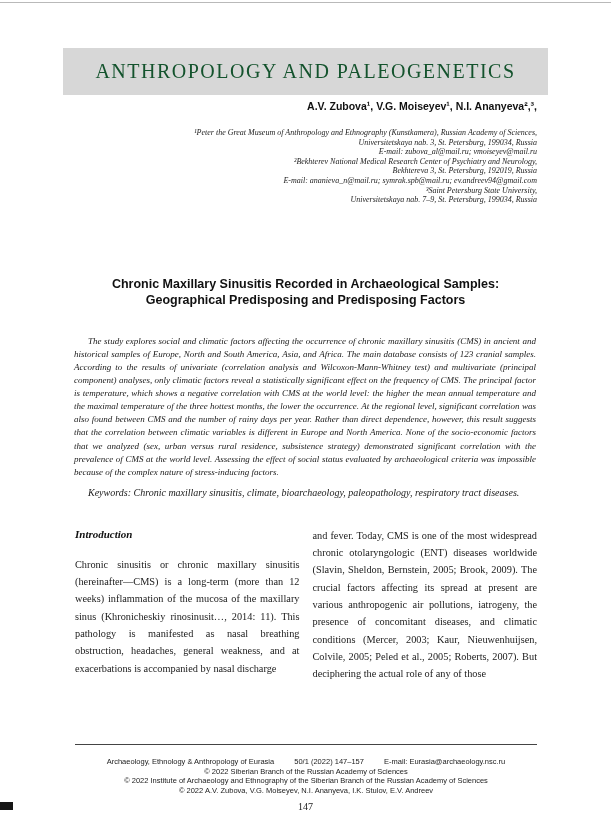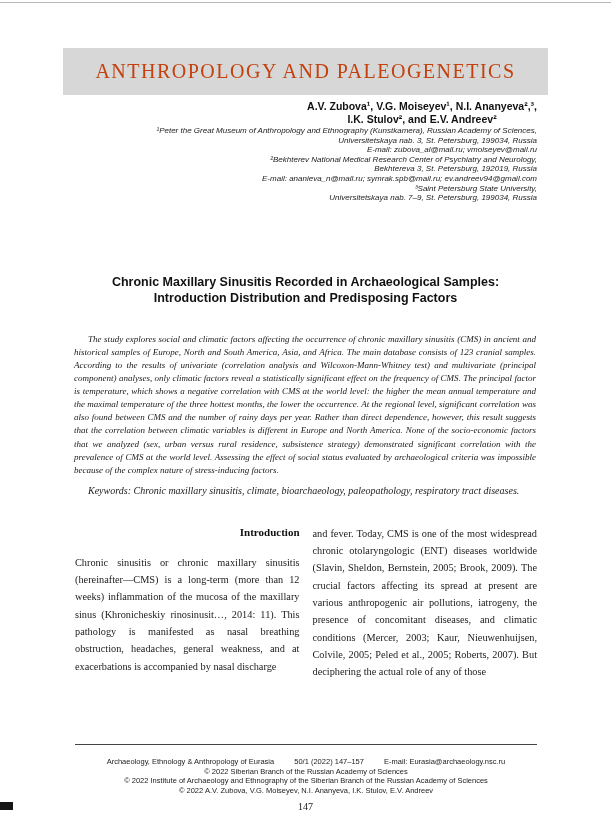--- a/index.html
+++ b/index.html
@@ -16,42 +16,42 @@
     height: 1px; background: #b9b9b9;
   }
   .banner {
     margin: 48px 63px 0 63px;
     height: 47px;
     background: #d7d7d7;
     display: flex; align-items: center; justify-content: center;
     font-family: "Liberation Serif", serif;
     font-size: 20px;
     letter-spacing: 1.5px;
-    color: #c2410c;
+    color: #14532d;
   }
   .doi {
     margin: 31px 75px 0 75px;
     font-family: "Liberation Serif", serif;
     font-size: 9px;
     color: #222;
   }
   .authors {
     margin: 5px 74px 0 auto;
     width: fit-content;
     text-align: center;
     font-family: "Liberation Sans", sans-serif;
     font-weight: bold;
     font-size: 10.5px;
     line-height: 13px;
     color: #111;
   }
   .affiliations {
-    margin: 0 74px 0 75px;
+    margin: 15px 74px 0 75px;
     text-align: right;
-    font-family: Liberation Sans, sans-serif;
+    font-family: Liberation Serif, serif;
     font-style: italic;
     font-size: 8px;
     line-height: 9.6px;
     color: #222;
   }
   .title {
     margin: 71px 58px 0 58px;
     text-align: center;
     font-family: "Liberation Sans", sans-serif;
     font-weight: bold;
@@ -80,26 +80,27 @@
     color: #1a1a1a;
   }
   .columns {
     margin: 28px 74px 0 75px;
     display: flex;
     gap: 13px;
   }
   .col { flex: 1; min-width: 0; }
   .sec-heading {
     margin: 1px 0 15px 0;
-    text-align: right;
+    text-align: left;
     font-family: "Liberation Serif", serif;
     font-weight: bold;
     font-size: 11px;
     line-height: 13px;
     color: #111;
+    font-style: italic;
   }
   .body-text {
     margin: 0;
     text-align: justify;
     font-family: "Liberation Serif", serif;
     font-size: 10.3px;
     line-height: 17.3px;
     color: #1a1a1a;
   }
   .footer {
@@ -135,37 +136,36 @@
 <div class="page">
   <div class="top-rule"></div>
 
   <div class="banner">
     <span>ANTHROPOLOGY AND PALEOGENETICS</span>
   </div>
 
 
   <div class="authors">
     <div>A.V. Zubova¹, V.G. Moiseyev¹, N.I. Ananyeva²,³,</div>
-    <div>I.K. Stulov², and E.V. Andreev²</div>
   </div>
 
   <div class="affiliations">
     <div>¹Peter the Great Museum of Anthropology and Ethnography (Kunstkamera), Russian Academy of Sciences,</div>
     <div>Universitetskaya nab. 3, St. Petersburg, 199034, Russia</div>
     <div>E-mail: zubova_al@mail.ru; vmoiseyev@mail.ru</div>
     <div>²Bekhterev National Medical Research Center of Psychiatry and Neurology,</div>
     <div>Bekhtereva 3, St. Petersburg, 192019, Russia</div>
     <div>E-mail: ananieva_n@mail.ru; symrak.spb@mail.ru; ev.andreev94@gmail.com</div>
     <div>³Saint Petersburg State University,</div>
     <div>Universitetskaya nab. 7–9, St. Petersburg, 199034, Russia</div>
   </div>
 
   <h1 class="title">
     <span class="tline">Chronic Maxillary Sinusitis Recorded in Archaeological Samples:</span>
-    <span class="tline">Introduction Distribution and Predisposing Factors</span>
+    <span class="tline">Geographical Predisposing and Predisposing Factors</span>
   </h1>
 
   <p class="abstract">The study explores social and climatic factors affecting the occurrence of chronic maxillary sinusitis (CMS) in ancient and historical samples of Europe, North and South America, Asia, and Africa. The main database consists of 123 cranial samples. According to the results of univariate (correlation analysis and Wilcoxon-Mann-Whitney test) and multivariate (principal component) analyses, only climatic factors reveal a statistically significant effect on the frequency of CMS. The principal factor is temperature, which shows a negative correlation with CMS at the world level: the higher the mean annual temperature and the maximal temperature of the three hottest months, the lower the occurrence. At the regional level, significant correlation was also found between CMS and the number of rainy days per year. Rather than direct dependence, however, this result suggests that the correlation between climatic variables is different in Europe and North America. None of the socio-economic factors that we analyzed (sex, urban versus rural residence, subsistence strategy) demonstrated significant correlation with the prevalence of CMS at the world level. Assessing the effect of social status evaluated by archaeological criteria was impossible because of the complex nature of stress-inducing factors.</p>
 
   <p class="keywords">
     <span>Keywords:</span>
     <span>Chronic maxillary sinusitis, climate, bioarchaeology, paleopathology, respiratory tract diseases.</span>
   </p>
 
   <div class="columns">

